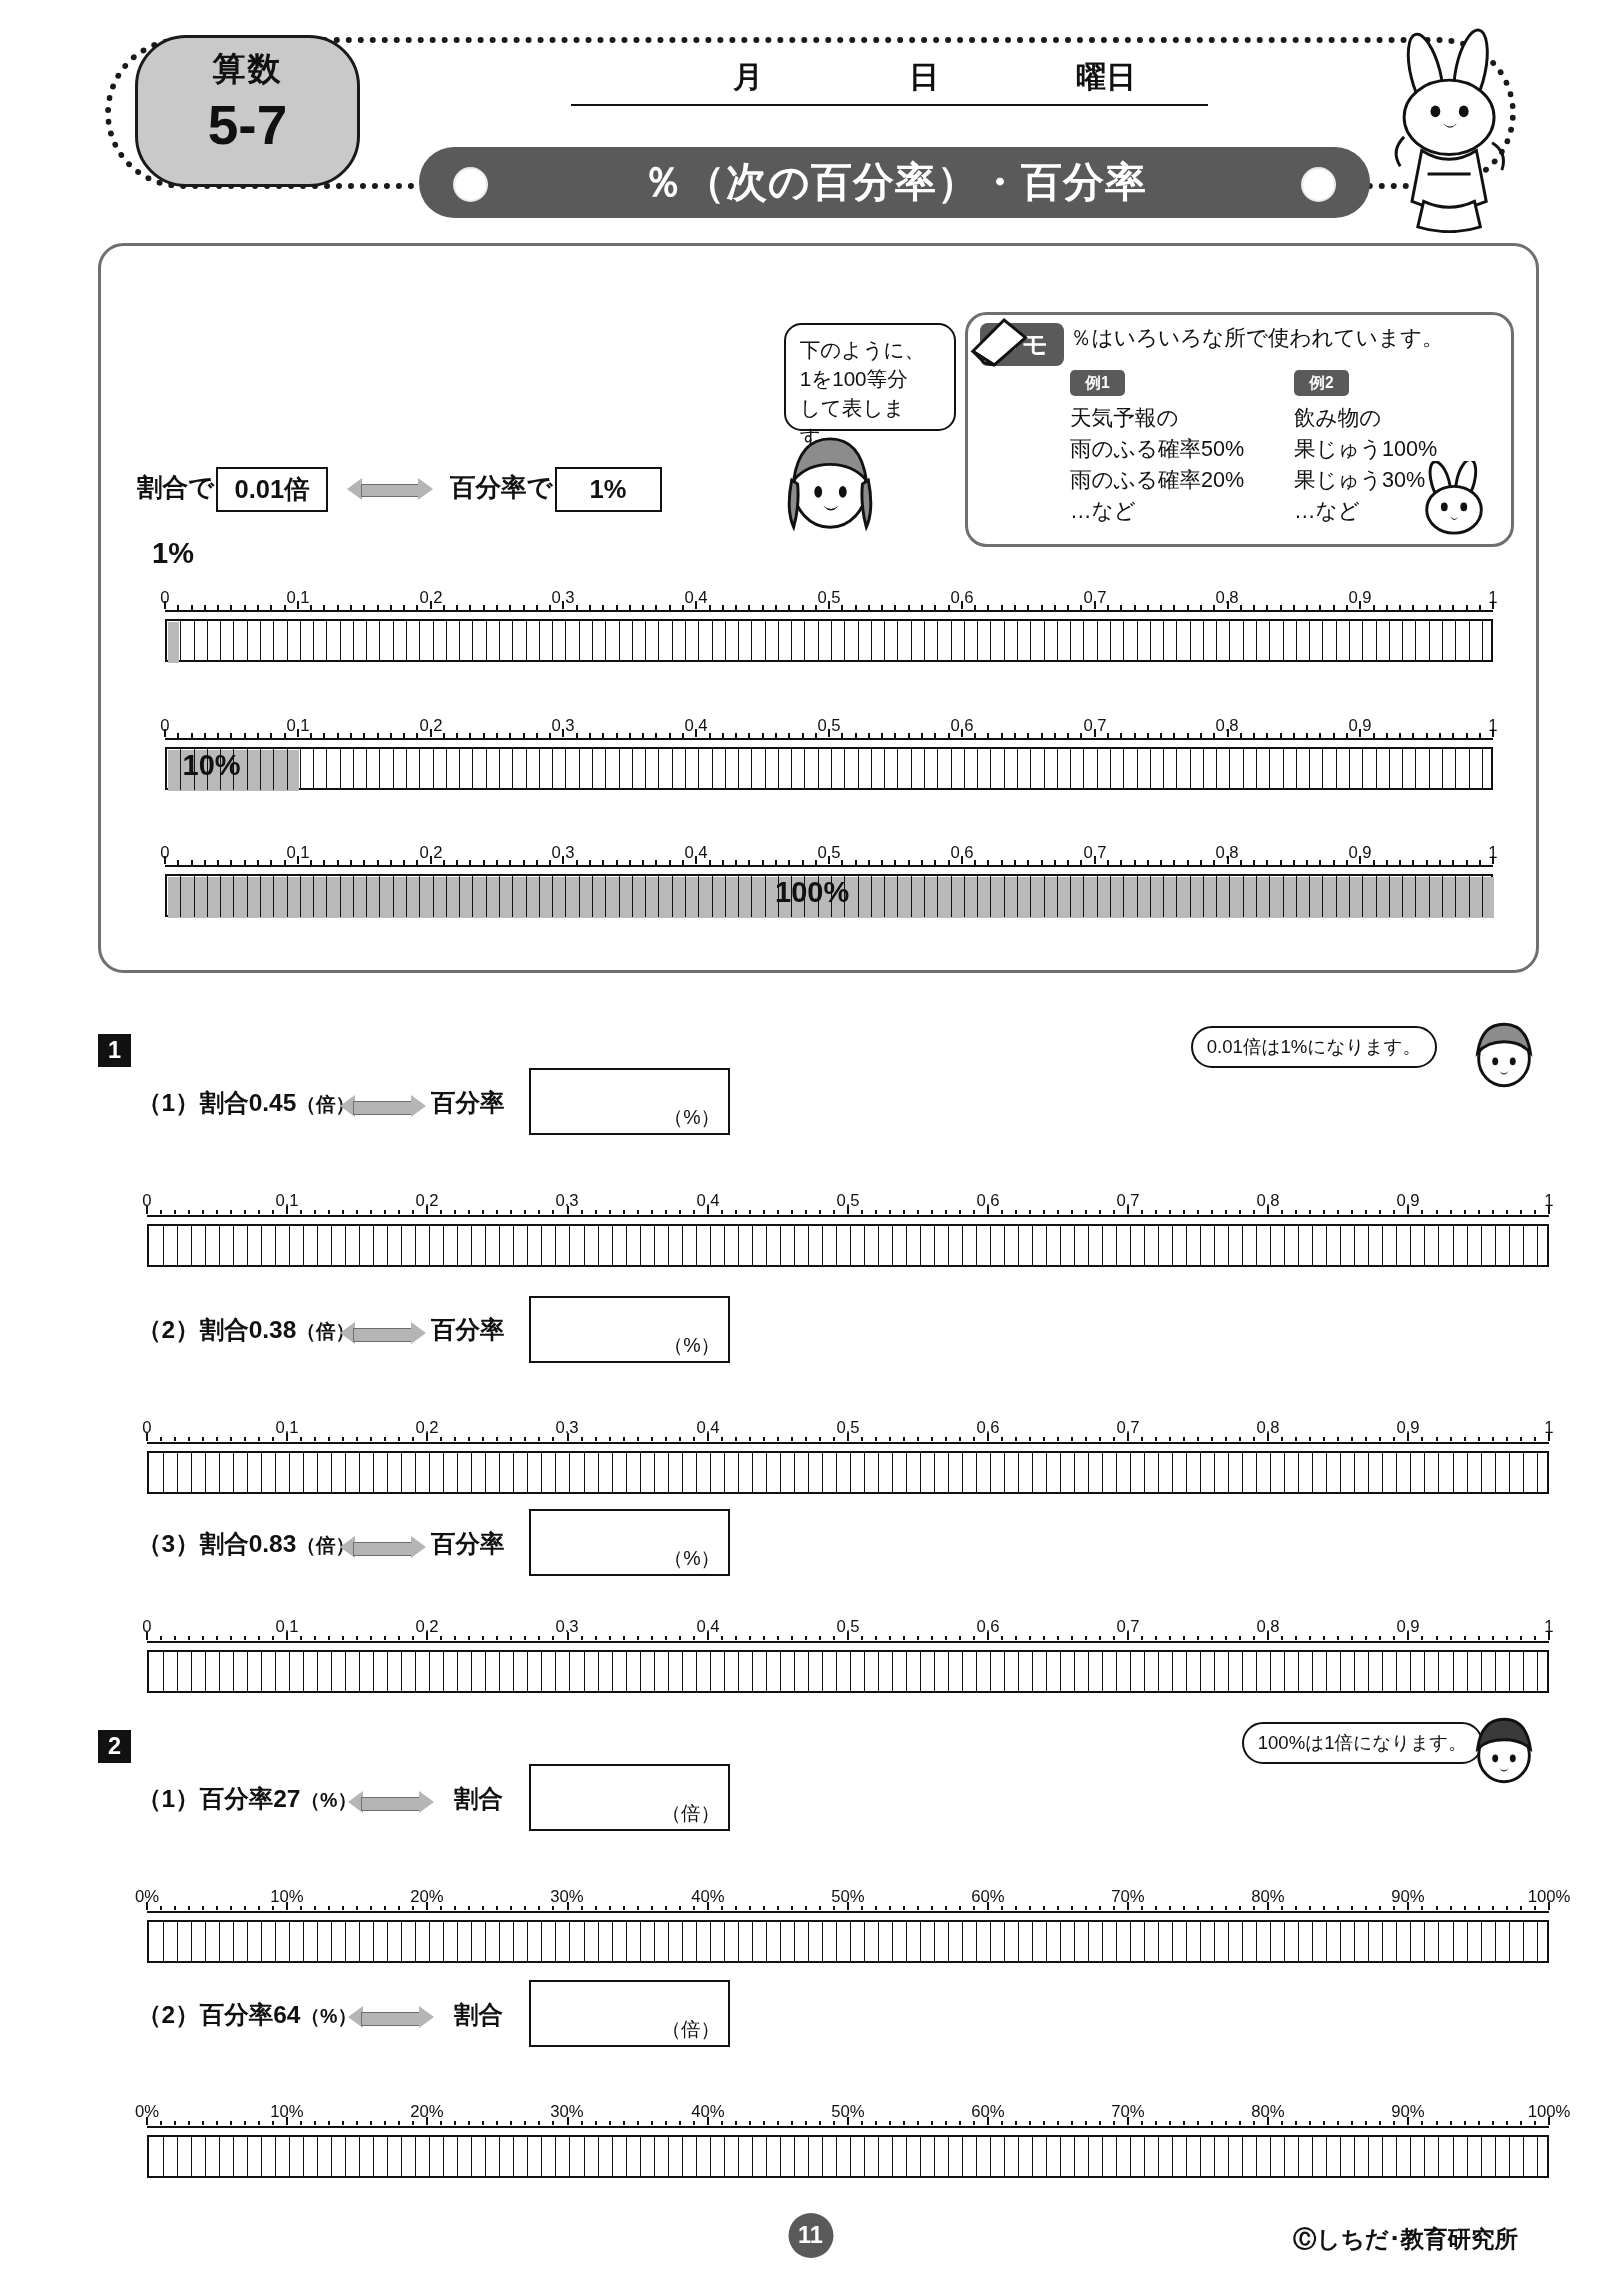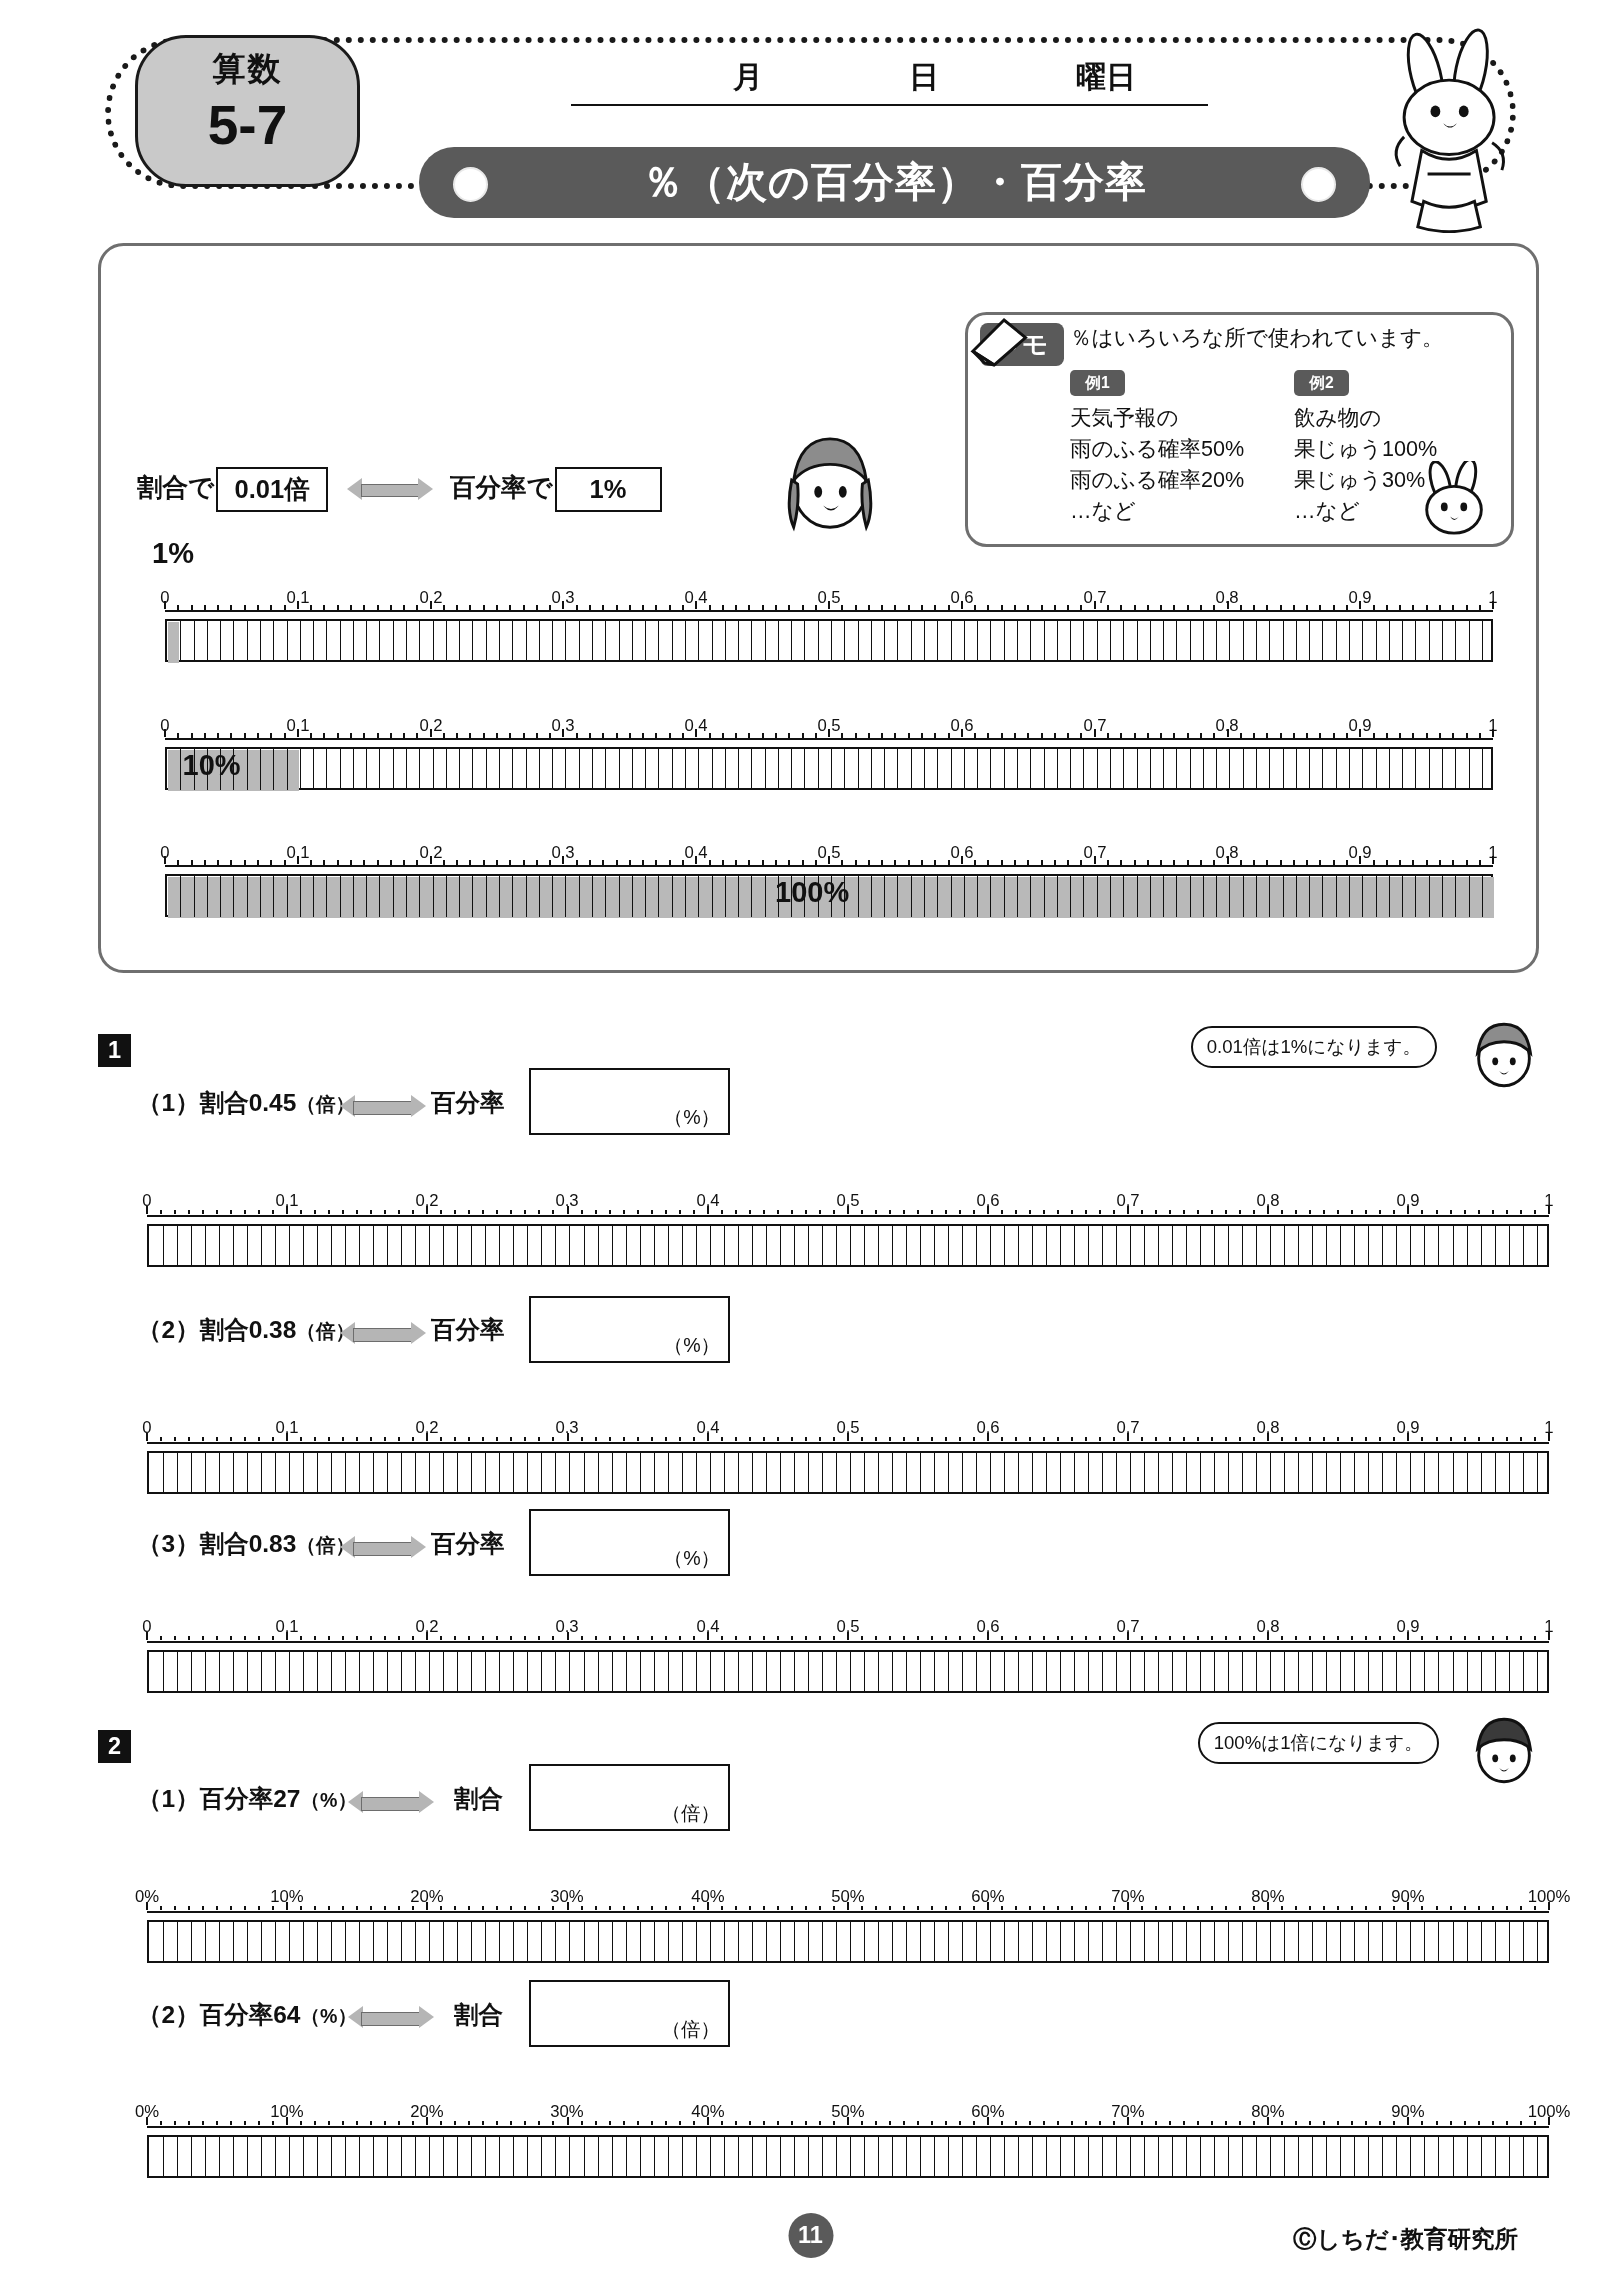--- a/index.html
+++ b/index.html
@@ -184,20 +184,25 @@
 
 
 
 
   <div class="row-eq" style="left:137px;top:467px;">
     <span>割合で</span><span class="box-val" style="width:108px;height:41px;line-height:41px;margin:0 2px;">0.01倍</span>
     <span class="arrow-lr"><i class="hl"></i><i class="bar"></i><i class="hr"></i></span>
     <span>百分率で</span><span class="box-val" style="width:103px;height:41px;line-height:41px;margin:0 2px;">1%</span>
   </div>
 
+  <div class="bubble" style="left:784px;top:323px;width:172px;height:108px;text-align:left;">
+    <div>下のように、</div>
+    <div>1を100等分</div>
+    <div>して表します。</div>
+  </div>
 
   <div class="mascot" style="left:774px;top:431px;">
     <svg width="113" height="108" viewBox="0 0 115 110">
       <g fill="#fff" stroke="#111" stroke-width="3">
         <ellipse cx="57" cy="58" rx="37" ry="40"></ellipse>
         <path d="M20 50 q6 -42 37 -42 q31 0 37 42 q-14 -16 -37 -16 q-23 0 -37 16z" fill="#8c8c8c"></path>
         <path d="M18 50 q-6 30 2 48 q6 -22 4 -44z" fill="#8c8c8c"></path>
         <path d="M96 50 q6 30 -2 48 q-6 -22 -4 -44z" fill="#8c8c8c"></path>
       </g>
       <g fill="#111">
@@ -1604,21 +1609,21 @@
         <div style="position: absolute; left: 1318px; top: 0px; width: 1px; height: 41px; background: rgb(17, 17, 17);"></div>
         <div style="position: absolute; left: 1332px; top: 0px; width: 1px; height: 41px; background: rgb(17, 17, 17);"></div>
         <div style="position: absolute; left: 1346px; top: 0px; width: 1px; height: 41px; background: rgb(17, 17, 17);"></div>
         <div style="position: absolute; left: 1360px; top: 0px; width: 1px; height: 41px; background: rgb(17, 17, 17);"></div>
         <div style="position: absolute; left: 1374px; top: 0px; width: 1px; height: 41px; background: rgb(17, 17, 17);"></div>
         <div style="position: absolute; left: 1388px; top: 0px; width: 1px; height: 41px; background: rgb(17, 17, 17);"></div>
       </div>
     </div>
 
   <div class="qnum" style="left:98px;top:1730px;">2</div>
-  <div class="hint" style="left:1198px;top:1722px;">100%は1倍になります。</div>
+  <div class="hint" style="left:1242px;top:1722px;">100%は1倍になります。</div>
   <div class="mascot" style="left:1465px;top:1715px;">
     <svg width="78" height="71" viewBox="0 0 80 72">
       <g fill="#fff" stroke="#111" stroke-width="3">
         <ellipse cx="40" cy="41" rx="26" ry="27"></ellipse>
         <path d="M13 34 q4 -30 27 -30 q23 0 27 30 q-10 -9 -27 -9 q-17 0 -27 9z" fill="#3a3a3a"></path>
       </g>
       <g fill="#111">
         <ellipse cx="31" cy="44" rx="3" ry="4"></ellipse>
         <ellipse cx="49" cy="44" rx="3" ry="4"></ellipse>
         <path d="M35 54 q5 5 10 0 q-5 7 -10 0z"></path>

